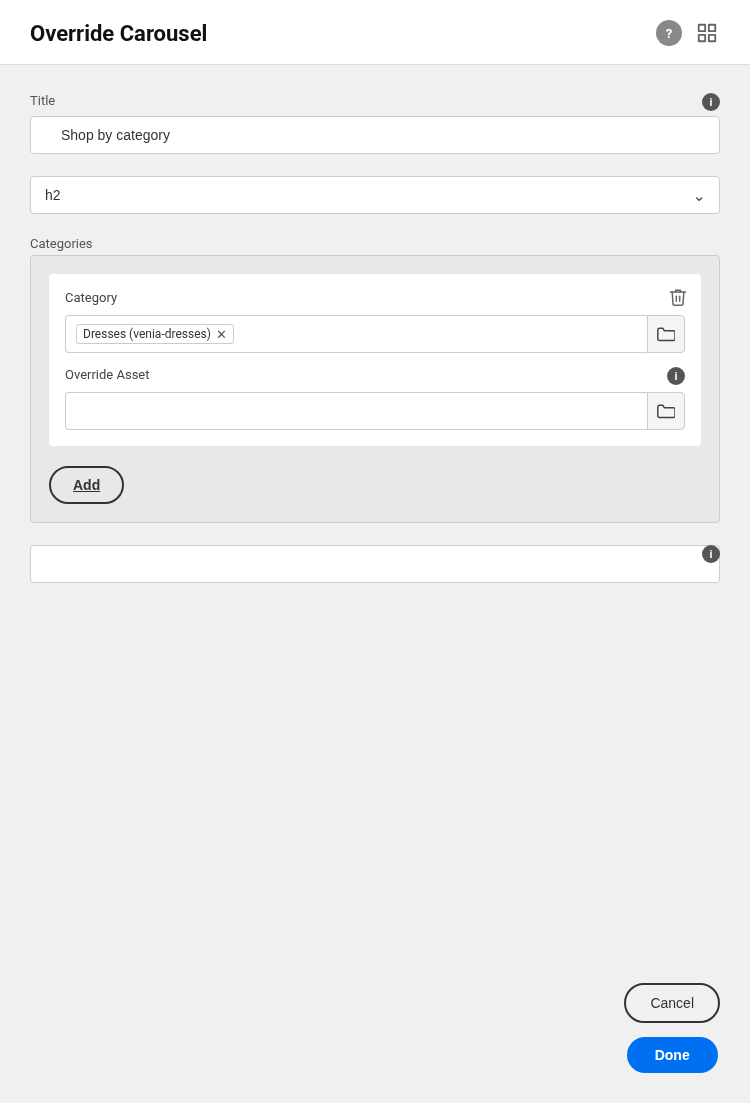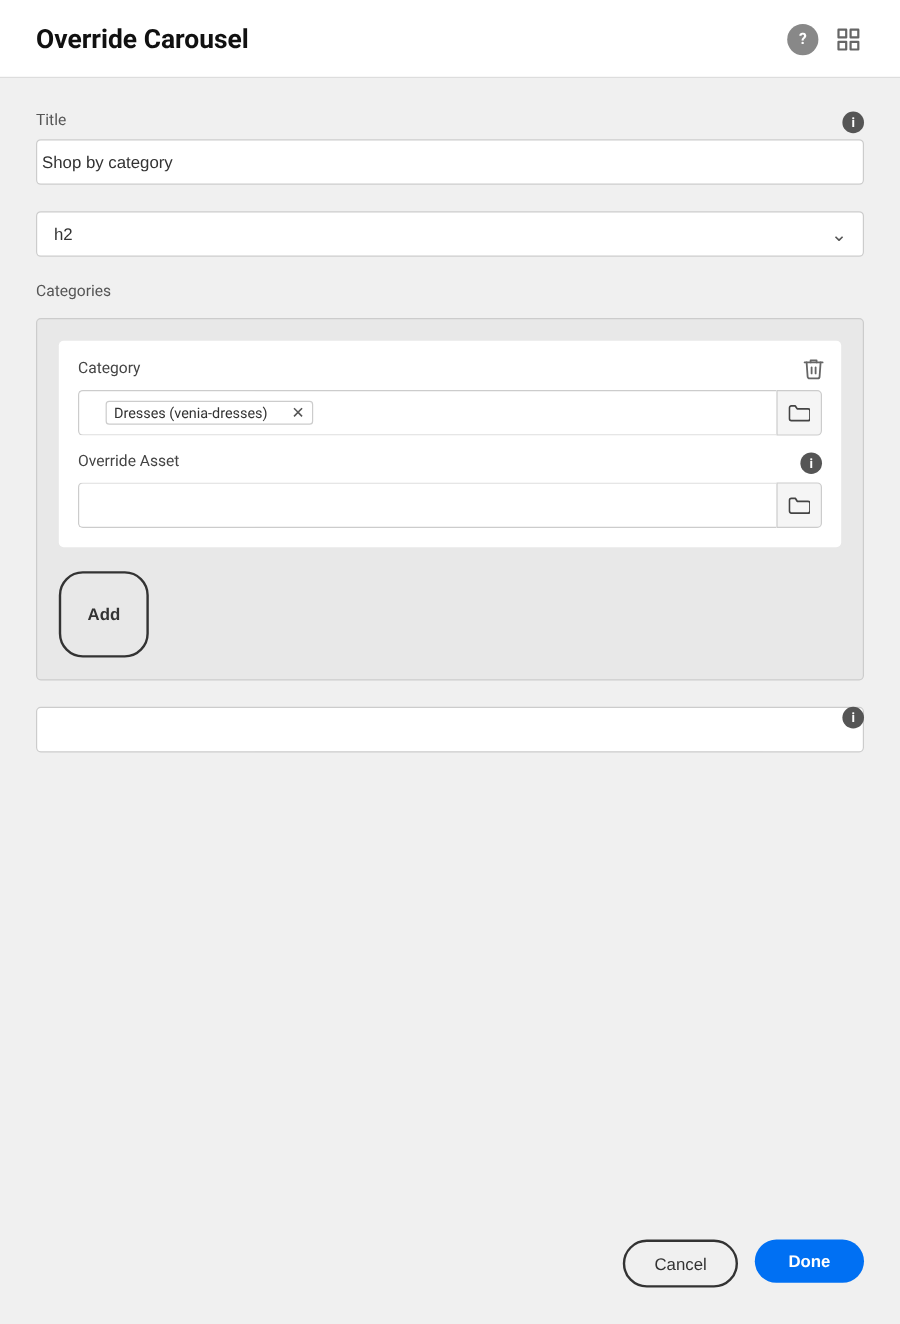--- a/index.html
+++ b/index.html
@@ -91,21 +91,21 @@
     }
 
     .field-description {
       font-size: 13px;
       color: #555;
       margin-bottom: 8px;
     }
 
     .text-input {
       width: 100%;
-      padding: 10px 4px;
+      padding: 10px 30px;
       border: 1px solid #ccc;
       border-radius: 4px;
       background: #fff;
       font-size: 14px;
       color: #333;
       outline: none;
     }
 
     .info-icon {
       position: absolute;
@@ -150,21 +150,21 @@
       top: 50%;
       transform: translateY(-50%);
       pointer-events: none;
       color: #555;
       font-size: 16px;
     }
 
     .categories-label {
       font-size: 13px;
       color: #555;
-      margin-bottom: 14px;
+      margin-bottom: 4px;
       display: block;
     }
 
     .categories-container {
       border: 1px solid #ccc;
       border-radius: 4px;
       background: #e8e8e8;
       padding: 18px 18px 18px 18px;
     }
 
@@ -218,22 +218,21 @@
     }
 
     .tag {
       display: inline-flex;
       align-items: center;
       background: #fff;
       border: 1px solid #ccc;
       border-radius: 3px;
       padding: 2px 6px;
       font-size: 12px;
-      gap: 20px;
-      margin-left: 12px;
+      gap: 5px;
     }
 
     .tag-close {
       cursor: pointer;
       color: #555;
       font-size: 13px;
       line-height: 1;
     }
 
     .folder-button {
@@ -276,43 +275,45 @@
       border-radius: 4px 0 0 4px;
       background: #fff;
       font-size: 13px;
       outline: none;
     }
 
     .add-button {
       display: inline-flex;
       align-items: center;
       justify-content: center;
-      padding: 26px 22px;
+      padding: 9px 22px;
       border: 2px solid #333;
       border-radius: 20px;
       background: transparent;
       font-size: 14px;
       font-weight: 600;
       color: #333;
       cursor: pointer;
       margin-top: 4px;
+      text-decoration: underline;
     }
 
     .id-field-group {
       margin-top: 20px;
       position: relative;
     }
 
     .footer-buttons {
       position: absolute;
       bottom: 30px;
       right: 30px;
       display: flex;
-      align-items: flex-start;
+      align-items: center;
       gap: 14px;
+      flex-direction: column;
     }
 
     .cancel-button {
       padding: 10px 24px;
       border: 2px solid #333;
       border-radius: 20px;
       background: transparent;
       font-size: 14px;
       font-weight: 500;
       color: #333;

